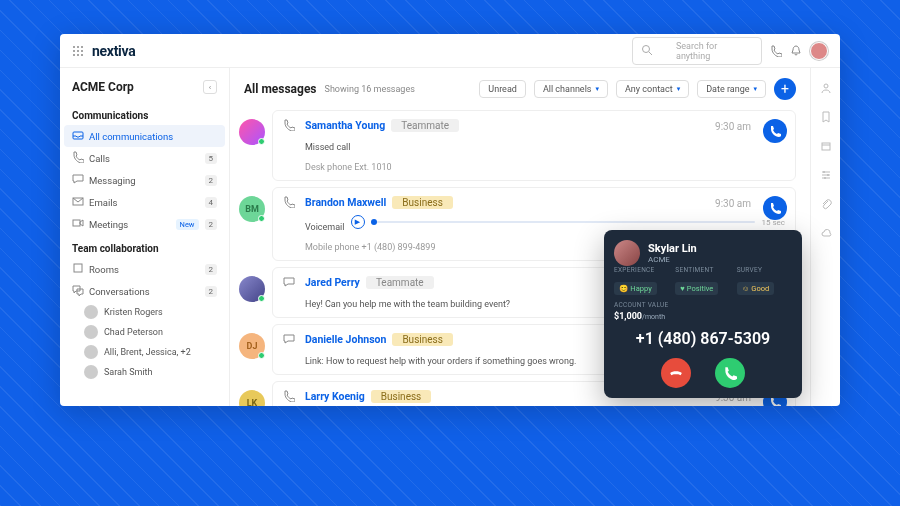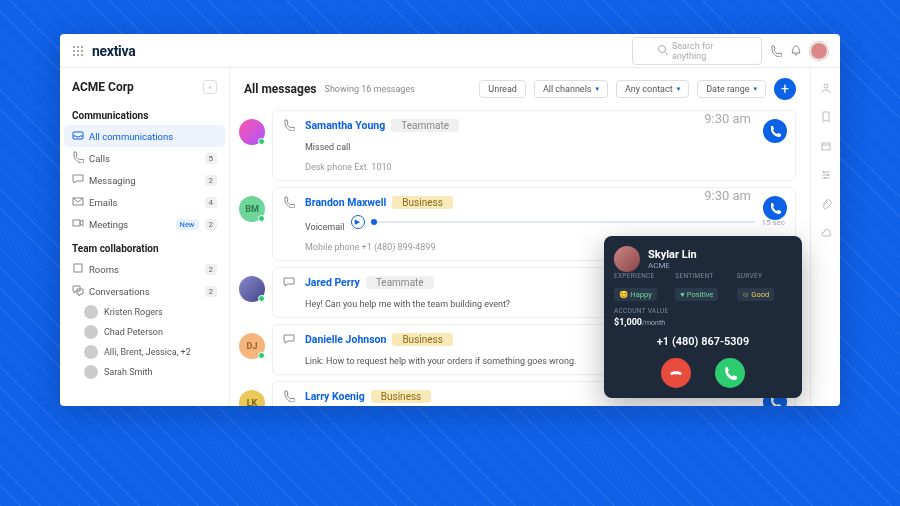--- a/index.html
+++ b/index.html
@@ -1,21 +1,21 @@
 <!DOCTYPE html>
 <html><head>
 <meta charset="utf-8">
 <style>
 *{box-sizing:border-box;margin:0;padding:0;font-family:-apple-system,BlinkMacSystemFont,"Segoe UI",Roboto,sans-serif}
 body{background:#1060e8;background-image:repeating-linear-gradient(45deg,rgba(255,255,255,.08) 0 1px,transparent 1px 14px);width:900px;height:506px;overflow:hidden;padding:34px 60px 0}
 .app{width:780px;height:372px;background:#fff;border-radius:4px;box-shadow:0 6px 30px rgba(0,0,0,.2);overflow:hidden;display:flex;flex-direction:column;position:relative}
 .top{height:34px;border-bottom:1px solid #eee;display:flex;align-items:center;padding:0 12px;gap:8px}
 .logo{font-weight:700;font-size:14px;color:#0a2540;letter-spacing:-.3px}
 .spacer{flex:1}
-.search{display:flex;align-items:center;gap:3px;border:1px solid #ddd;border-radius:4px;padding:3px 24px;font-size:9px;color:#aaa;width:130px}
+.search{display:flex;align-items:center;gap:23px;border:1px solid #ddd;border-radius:4px;padding:3px 8px;font-size:9px;color:#aaa;width:130px}
 .icn{width:12px;height:12px;display:inline-flex;align-items:center;justify-content:center;color:#888}
 .avatar-sm{width:18px;height:18px;border-radius:50%;background:#d88;border:1.5px solid #fff;box-shadow:0 0 0 1px #ccc}
 .body{flex:1;display:flex;overflow:hidden}
 .side{width:170px;border-right:1px solid #eee;padding:8px 0;overflow:hidden}
 .side-hd{display:flex;align-items:center;padding:4px 12px 8px}
 .side-hd h2{font-size:12px;font-weight:700;color:#222;flex:1}
 .collapse{width:14px;height:14px;border:1px solid #ddd;border-radius:3px;display:flex;align-items:center;justify-content:center;font-size:8px;color:#888}
 .sec-title{font-size:10px;font-weight:700;color:#222;padding:8px 12px 4px}
 .nav-it{display:flex;align-items:center;padding:4px 12px;font-size:9.5px;color:#555;gap:6px;cursor:pointer}
 .nav-it.active{background:#eef3fb;color:#0b62e6;border-radius:4px;margin:0 4px;padding:4px 8px}
@@ -45,21 +45,21 @@
 .av.lk{background:#e8c95a;color:#7a6615}
 .presence{position:absolute;bottom:0;right:0;width:7px;height:7px;border-radius:50%;background:#2ecc71;border:1.5px solid #fff}
 .msg-ic{color:#888;font-size:11px;width:14px}
 .msg-body{flex:1}
 .msg-hd{display:flex;align-items:center;gap:6px;margin-bottom:2px}
 .name{font-size:10.5px;font-weight:700;color:#0b62e6}
 .tag{font-size:10px;background:#f0f0f0;color:#888;padding:1px 10px;border-radius:3px}
 .tag.biz{background:#f9e9b8;color:#8a6d1a}
 .msg-line{font-size:9px;color:#555;margin-top:10px}
 .msg-line.muted{color:#999}
-.time{font-size:13px;color:#aaa;position:absolute;right:44px;top:0}
+.time{font-size:10px;color:#aaa;position:absolute;right:44px;top:10px}
 .call-btn{position:absolute;right:8px;top:8px;width:24px;height:24px;border-radius:50%;background:#0b62e6;color:#fff;display:flex;align-items:center;justify-content:center;cursor:pointer}
 .vm{display:flex;align-items:center;gap:6px;margin-top:3px}
 .play{width:14px;height:14px;border-radius:50%;border:1.5px solid #0b62e6;display:flex;align-items:center;justify-content:center;color:#0b62e6;font-size:7px;cursor:pointer}
 .track{flex:1;height:2px;background:#e0e8f5;position:relative;border-radius:2px}
 .track .prog{position:absolute;left:0;top:-2px;width:6px;height:6px;border-radius:50%;background:#0b62e6}
 .dur{font-size:8px;color:#aaa}
 .rail{width:30px;border-left:1px solid #eee;display:flex;flex-direction:column;align-items:center;gap:14px;padding-top:14px}
 .rail .ri{color:#bbb;font-size:12px;cursor:pointer}
 .callcard{position:absolute;right:38px;bottom:8px;width:198px;background:#1e2a3a;border-radius:8px;padding:10px;color:#fff;box-shadow:0 10px 30px rgba(0,0,0,.3)}
 .cc-hd{display:flex;align-items:center;gap:8px;margin-bottom:0}
@@ -67,21 +67,21 @@
 .cc-nm{font-size:11px;font-weight:700}
 .cc-co{font-size:8px;color:#9ab}
 .cc-grid{display:grid;grid-template-columns:1fr 1fr 1fr;gap:6px;margin-bottom:8px}
 .cc-cell .lbl{font-size:6.5px;color:#7a8a9a;text-transform:uppercase;letter-spacing:.3px;margin-bottom:2px}
 .chip{font-size:7.5px;padding:2px 5px;border-radius:3px;display:inline-flex;align-items:center;gap:2px;background:#2a3a4a}
 .chip.happy{color:#6dd698}
 .chip.pos{color:#6dd698}
 .chip.good{color:#f5c95a}
 .cc-val{font-size:9px;font-weight:700}
 .cc-val .per{font-size:7px;color:#9ab;font-weight:400}
-.cc-phone{text-align:center;font-size:11px;font-weight:600;margin:6px 0 10px}
+.cc-phone{text-align:center;font-size:16px;font-weight:600;margin:6px 0 10px}
 .cc-btns{display:flex;justify-content:center;gap:24px}
 .cc-btn{width:30px;height:30px;border-radius:50%;display:flex;align-items:center;justify-content:center;cursor:pointer}
 .cc-btn.decline{background:#e74c3c}
 .cc-btn.accept{background:#2ecc71}
 svg{width:12px;height:12px}
 </style>
 </head>
 <body>
 
 <div class="app">

